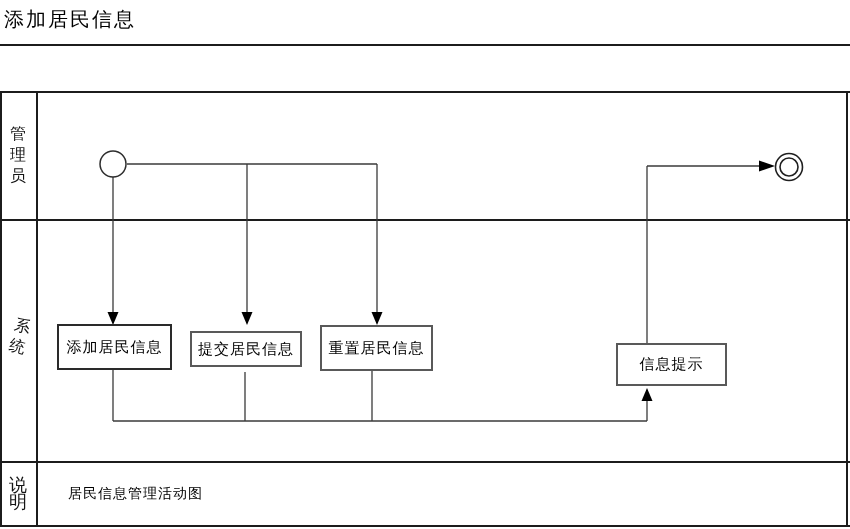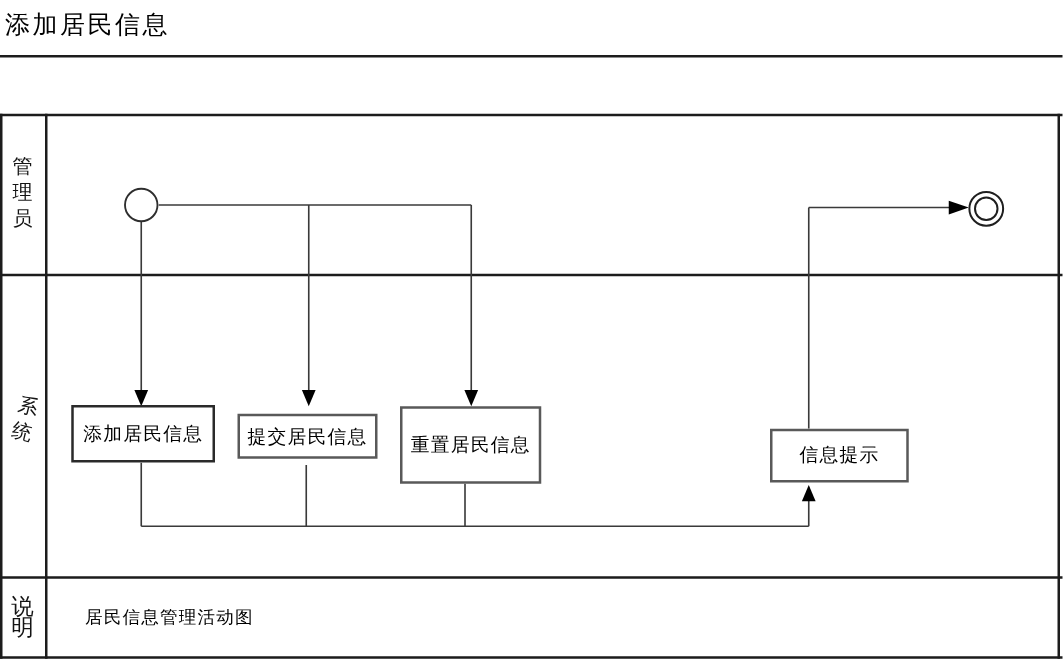--- a/index.html
+++ b/index.html
@@ -65,21 +65,21 @@
   <div class="lane-label small" style="left:9px; top:477px;">说明</div>
 
   <div class="note-text">居民信息管理活动图</div>
 
   <div class="activity-box border-dark" style="left:57px;  top:324px; width:115px; height:46px">
     <span>添加居民信息</span>
   </div>
   <div class="activity-box border-gray" style="left:190px; top:331px; width:112px; height:36px">
     <span>提交居民信息</span>
   </div>
-  <div class="activity-box border-gray" style="left:320px; top:325px; width:113px; height:62px">
+  <div class="activity-box border-gray" style="left:320px; top:325px; width:113px; height:46px">
     <span>重置居民信息</span>
   </div>
   <div class="activity-box border-gray" style="left:616px; top:343px; width:111px; height:43px">
     <span>信息提示</span>
   </div>
 
   <svg class="connector-layer" width="850" height="529" viewBox="0 0 850 529">
     <g stroke="#3a3a3a" stroke-width="1.3" fill="none">
 
       <path d="M127,164 L377,164"></path>

